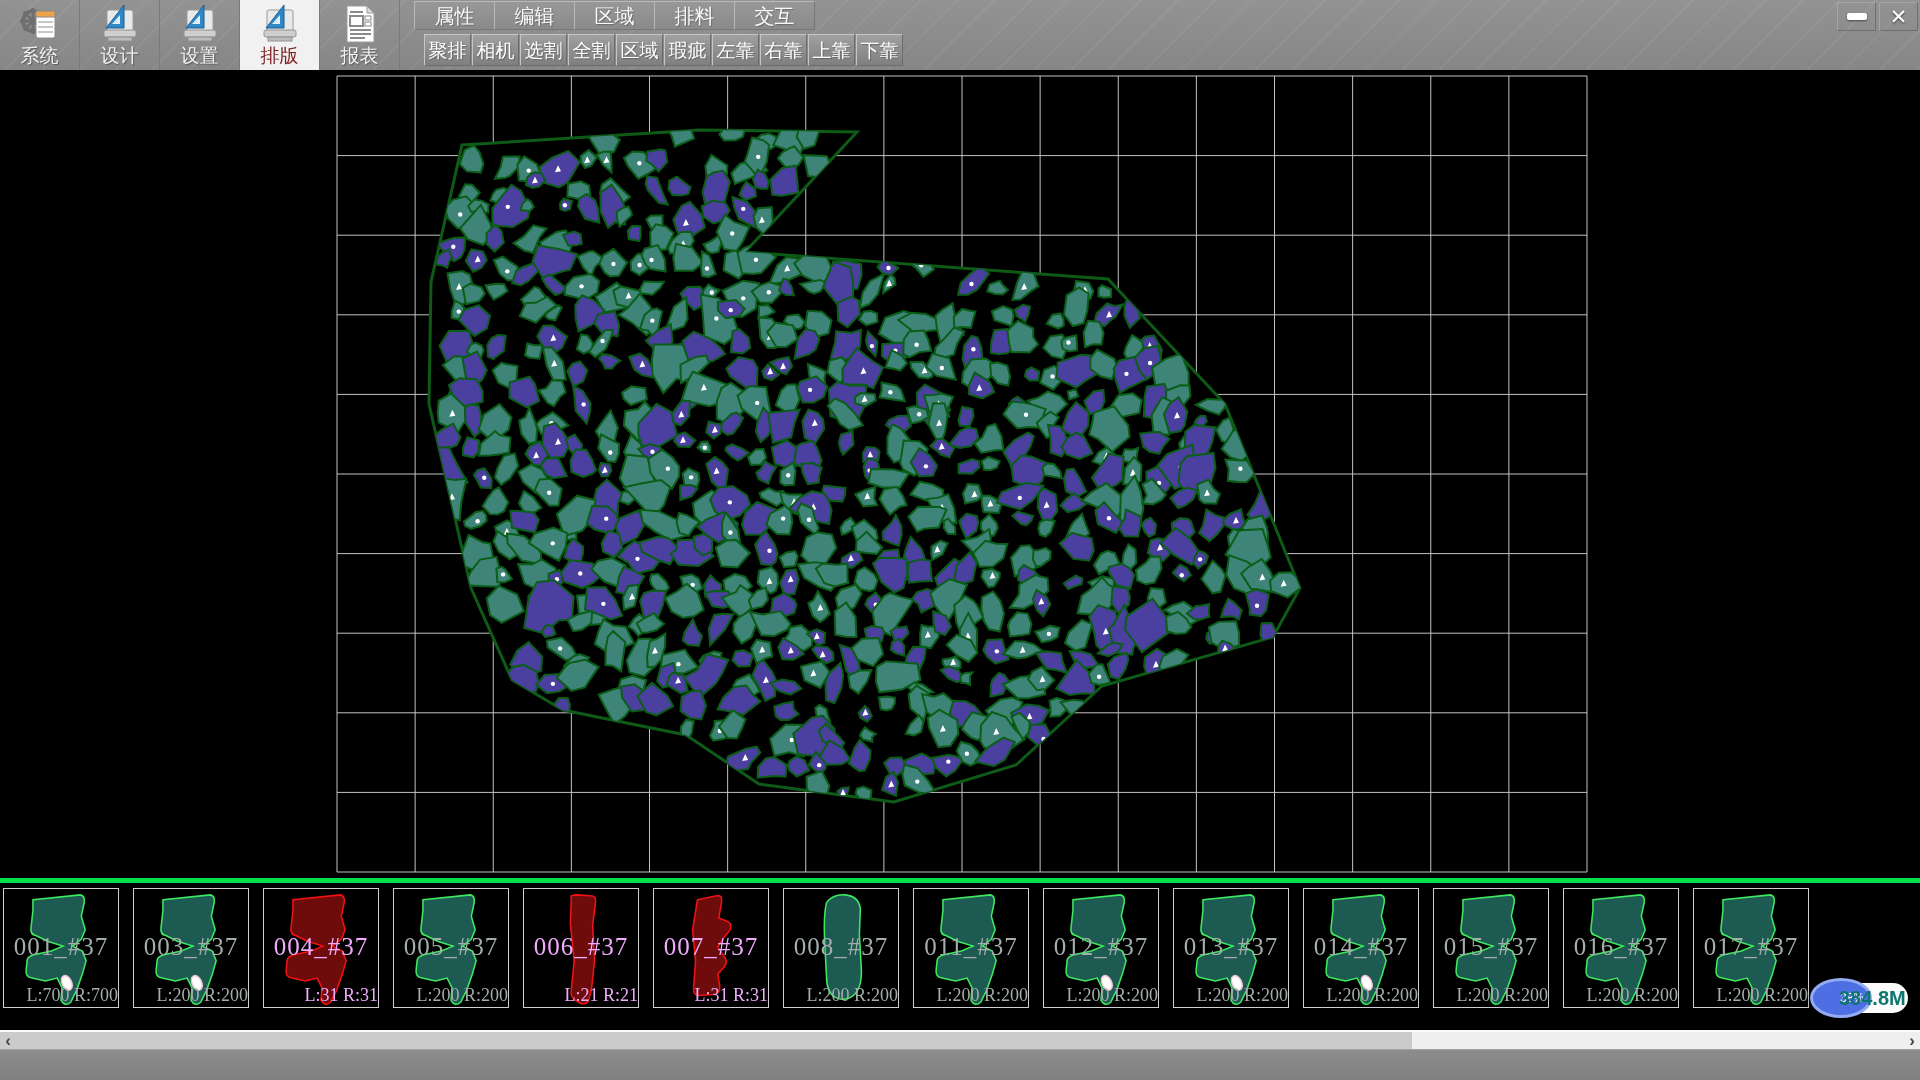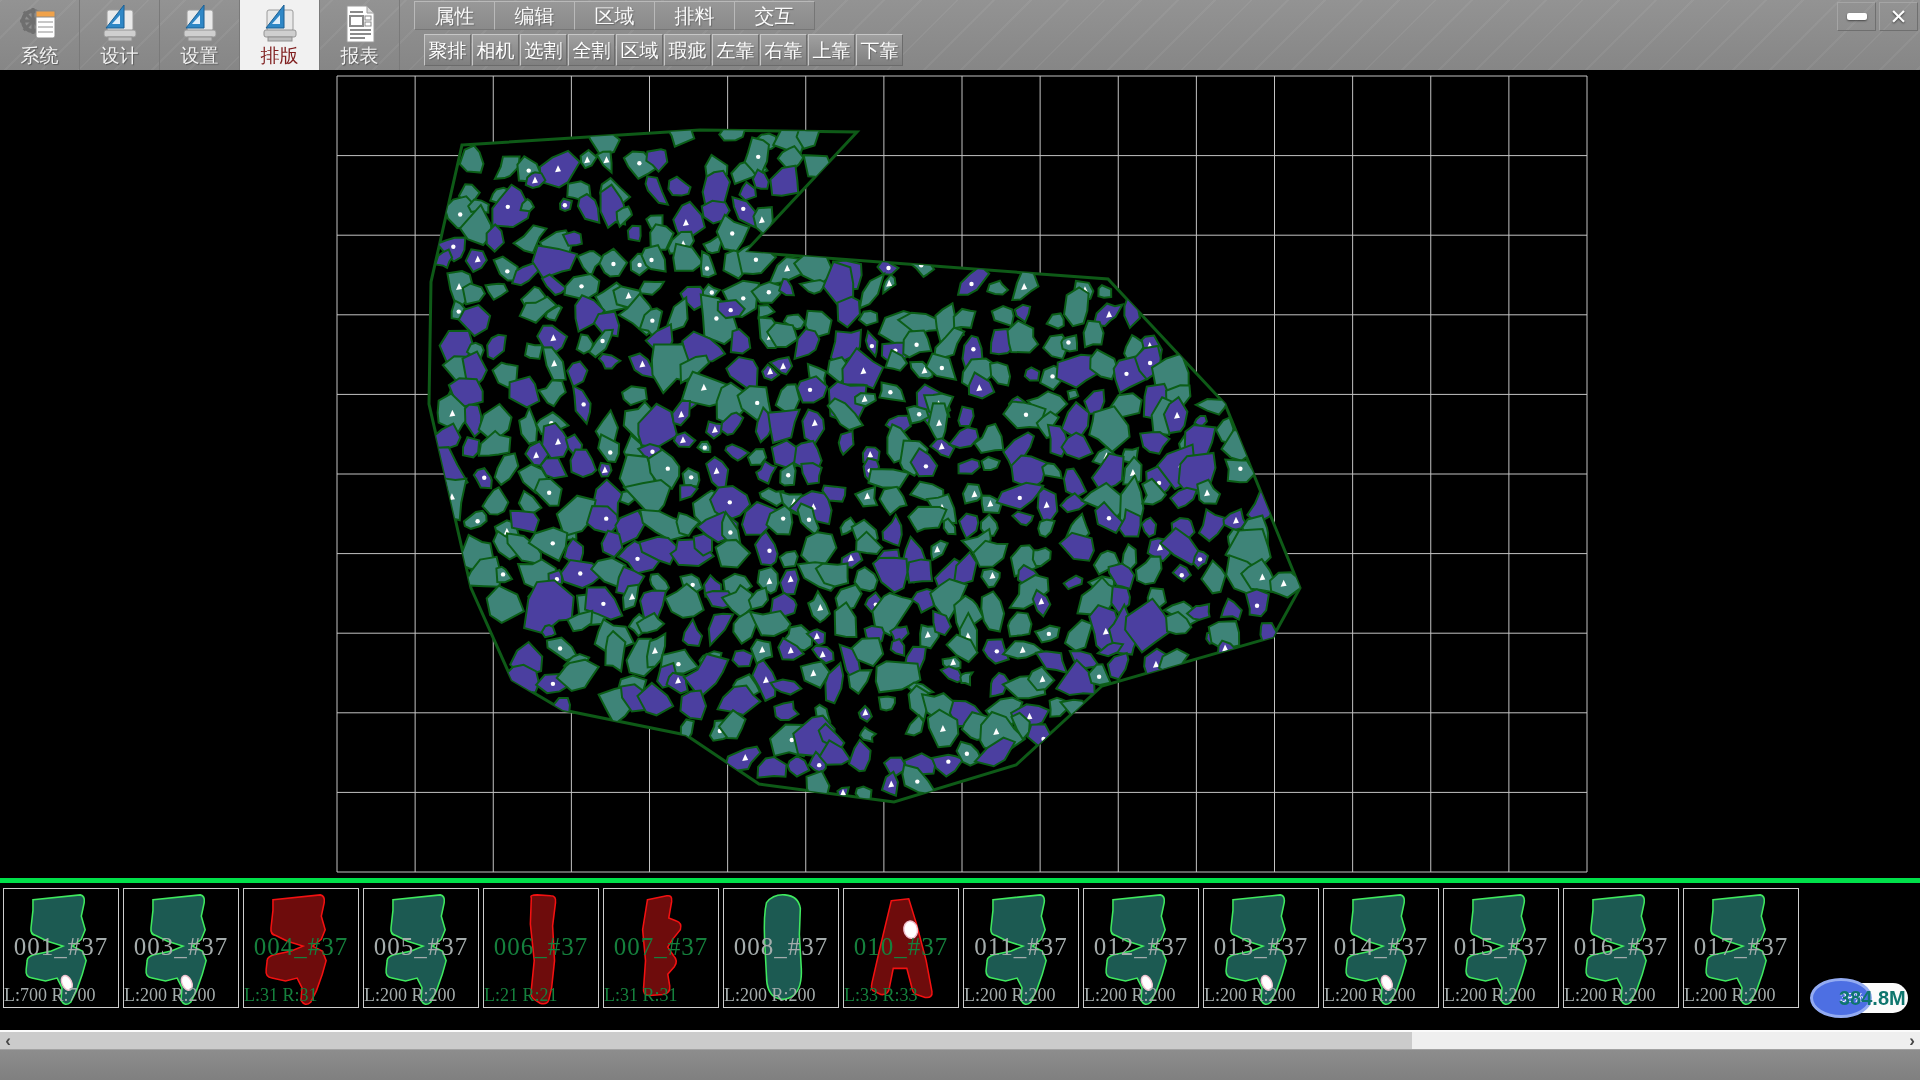--- a/index.html
+++ b/index.html
@@ -39,30 +39,30 @@
     border:1px solid;border-color:#a5a5a5 #6f6f6f #6f6f6f #a5a5a5;
     text-shadow:0 1px 2px rgba(0,0,0,.6);}
   .win-btn .bar{width:20px;height:7px;background:#fff;border-radius:2px;box-shadow:0 1px 2px rgba(0,0,0,.5);}
 
   
   #canvas-wrap{position:absolute;left:0;top:70px;width:1920px;height:960px;background:#000;}
 
   
   #strip-line{position:absolute;left:0;top:878px;width:1920px;height:5px;background:#00e04a;}
   #strip{position:absolute;left:0;top:888px;width:1920px;height:122px;overflow:hidden;
-    display:flex;gap:4px;padding-left:3px;box-sizing:border-box;}
+    display:flex;gap:14px;padding-left:3px;box-sizing:border-box;}
   .thumb{position:relative;flex:0 0 116px;height:120px;border:1px solid #cfcfcf;
     box-sizing:border-box;background:#000;}
   .thumb svg{position:absolute;left:50%;top:2px;transform:translateX(-50%);}
   .thumb .tnum{position:absolute;left:0;right:0;top:44px;text-align:center;
     font-family:"Liberation Serif","DejaVu Serif",serif;font-size:25px;letter-spacing:1px;}
-  .thumb .tlr{position:absolute;left:0;right:0;bottom:1px;text-align:left;
+  .thumb .tlr{position:absolute;left:0;right:0;bottom:1px;text-align:right;
     font-family:"Liberation Serif","DejaVu Serif",serif;font-size:18px;}
   .lab-gray{color:#a4acac;}
-  .lab-green{color:#15803d;}
+  .lab-green{color:#f0abfc;}
 
   
   #mem-badge{position:absolute;left:1811px;top:983px;width:97px;height:30px;border-radius:16px;
     background:#fbfbfb;box-shadow:0 2px 6px rgba(0,0,0,.5);z-index:30;}
   #mem-badge .pct{position:absolute;left:-1px;top:-5px;width:34px;height:34px;border-radius:50%;
     background:#4d6fe3;border:3px solid #93abf2;color:#fff;font-size:12px;
     display:flex;align-items:center;justify-content:center;padding-left:22px;}
   #mem-badge .mem{position:absolute;left:28px;top:0;height:30px;line-height:30px;
     color:#0f766e;font-size:20px;font-weight:bold;}
 
@@ -1015,28 +1015,20 @@
       </div>
       <div class="thumb">
         <svg width="100" height="118" viewBox="0 0 100 122">
           <path d="M35,12 Q42,3 54,4 Q68,5 70,18 L69,45 L71,80 Q72,100 63,108 Q54,115 44,110 Q35,105 35,88 L33,50 Q32,24 35,12 Z" fill="#1c5a52" stroke="#3fe95f" stroke-width="1.6"></path>
         </svg>
         <div class="tnum lab-gray">008_#37</div>
         <div class="tlr lab-gray">L:200 R:200</div>
       </div>
       <div class="thumb">
         <svg width="100" height="118" viewBox="0 0 100 122">
-          <path d="M40,10 L58,8 L66,34 L76,72 L82,104 Q83,111 75,110 L66,107 Q62,106 61,99 L56,80 L42,80 L38,100 Q37,108 29,107 L23,104 Q18,103 20,95 L28,60 Z" fill="#6e0c0c" stroke="#f31111" stroke-width="1.6"></path>
-          <ellipse cx="60" cy="40" rx="7" ry="9" fill="#ffffff" stroke="#efc0cd" stroke-width="1.5" transform="rotate(-10 60 40)"></ellipse>
-        </svg>
-        <div class="tnum lab-green">010_#37</div>
-        <div class="tlr lab-green">L:33 R:33</div>
-      </div>
-      <div class="thumb">
-        <svg width="100" height="118" viewBox="0 0 100 122">
           <path d="M21,9 L70,4 Q75,5 74,12 L71,26 L75,40 L71,50 L62,57 L72,62 L76,72 L72,86 L66,103 L60,115 Q54,120 50,113 L51,100 L46,90 L34,93 L20,90 Q13,89 14,81 L15,72 Q15,68 22,66 L40,62 L52,57 L36,52 L24,46 Q18,45 19,38 L21,20 Z" fill="#1c5a52" stroke="#3fe95f" stroke-width="1.6"></path>
         </svg>
         <div class="tnum lab-gray">011_#37</div>
         <div class="tlr lab-gray">L:200 R:200</div>
       </div>
       <div class="thumb">
         <svg width="100" height="118" viewBox="0 0 100 122">
           <path d="M21,9 L70,4 Q75,5 74,12 L71,26 L75,40 L71,50 L62,57 L72,62 L76,72 L72,86 L66,103 L60,115 Q54,120 50,113 L51,100 L46,90 L34,93 L20,90 Q13,89 14,81 L15,72 Q15,68 22,66 L40,62 L52,57 L36,52 L24,46 Q18,45 19,38 L21,20 Z" fill="#1c5a52" stroke="#3fe95f" stroke-width="1.6"></path>
           <ellipse cx="56" cy="95" rx="5" ry="8" fill="#ffffff" stroke="#efc0cd" stroke-width="1.5" transform="rotate(-25 56 95)"></ellipse>
         </svg>

